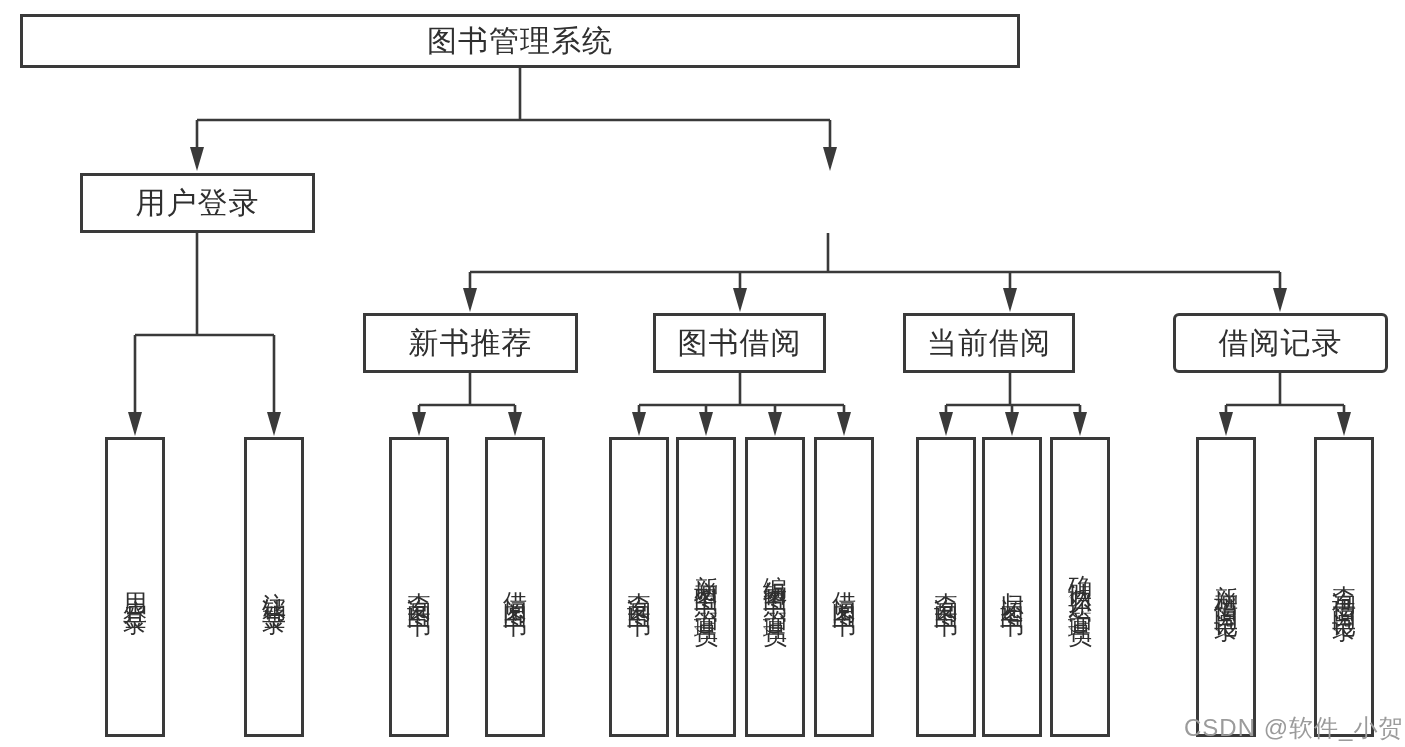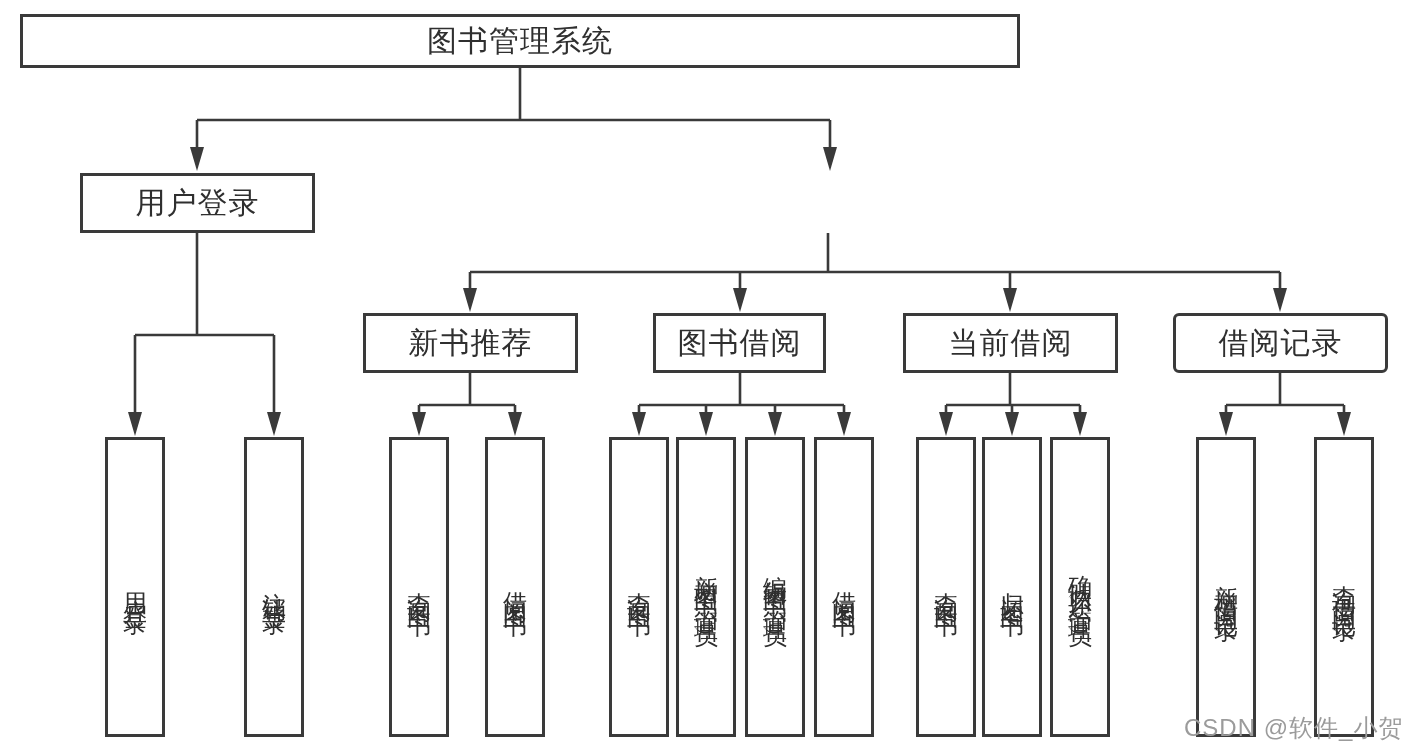--- a/index.html
+++ b/index.html
@@ -96,21 +96,21 @@
       <polygon points="1337,412 1351,412 1344,436"></polygon>
     </g>
   </svg>
 
   <div class="box" style="left:20px; top:14px; width:1000px; height:54px;">图书管理系统</div>
 
   <div class="box" style="left:80px; top:173px; width:235px; height:60px;">用户登录</div>
 
   <div class="box" style="left:363px; top:313px; width:215px; height:60px;">新书推荐</div>
   <div class="box" style="left:633px; top:313px; width:173px; height:60px;margin-left:20px;">图书借阅</div>
-  <div class="box" style="left:903px; top:313px; width:215px; height:60px;">当前借阅</div>
+  <div class="box" style="left:903px; top:313px; width:172px; height:60px;">当前借阅</div>
   <div class="box" style="left:1173px; top:313px; width:215px; height:60px;border-radius:6px;">借阅记录</div>
 
   <div class="box leaf" style="left:105px;">
     <span class="vtext">用户登录</span>
   </div>
   <div class="box leaf" style="left:244px;">
     <span class="vtext">注销登录</span>
   </div>
 
   <div class="box leaf" style="left:389px;">

